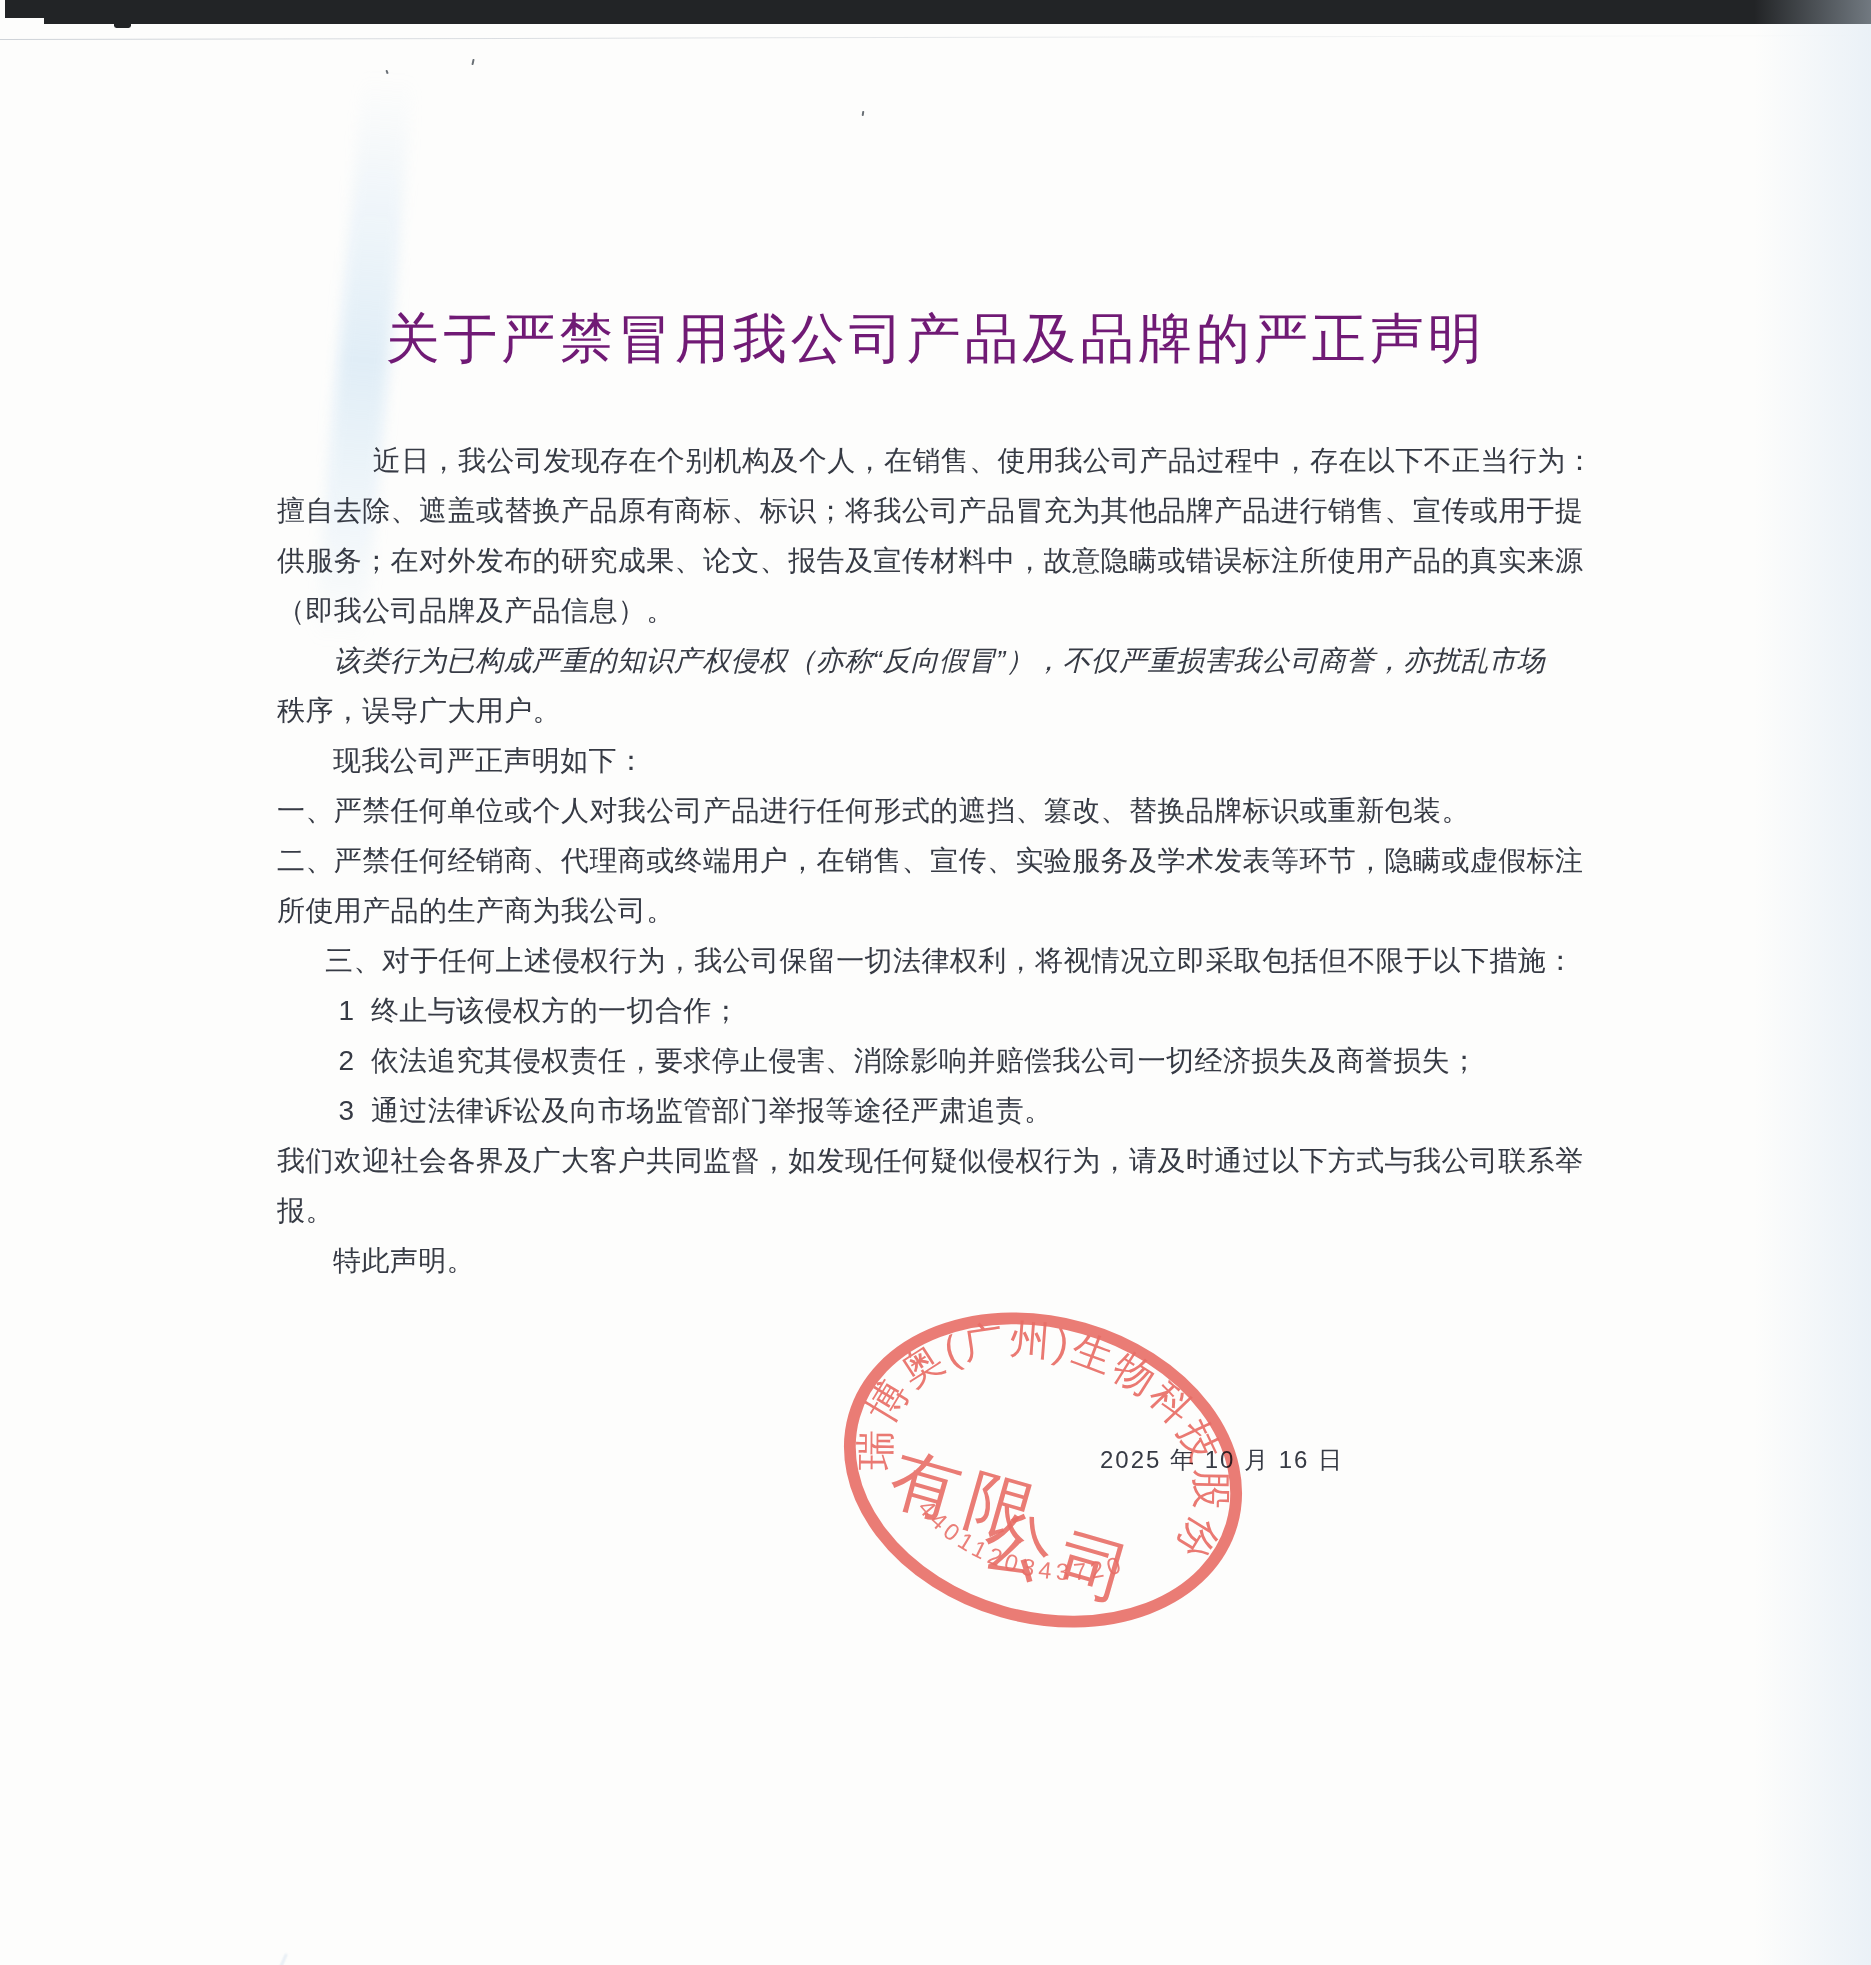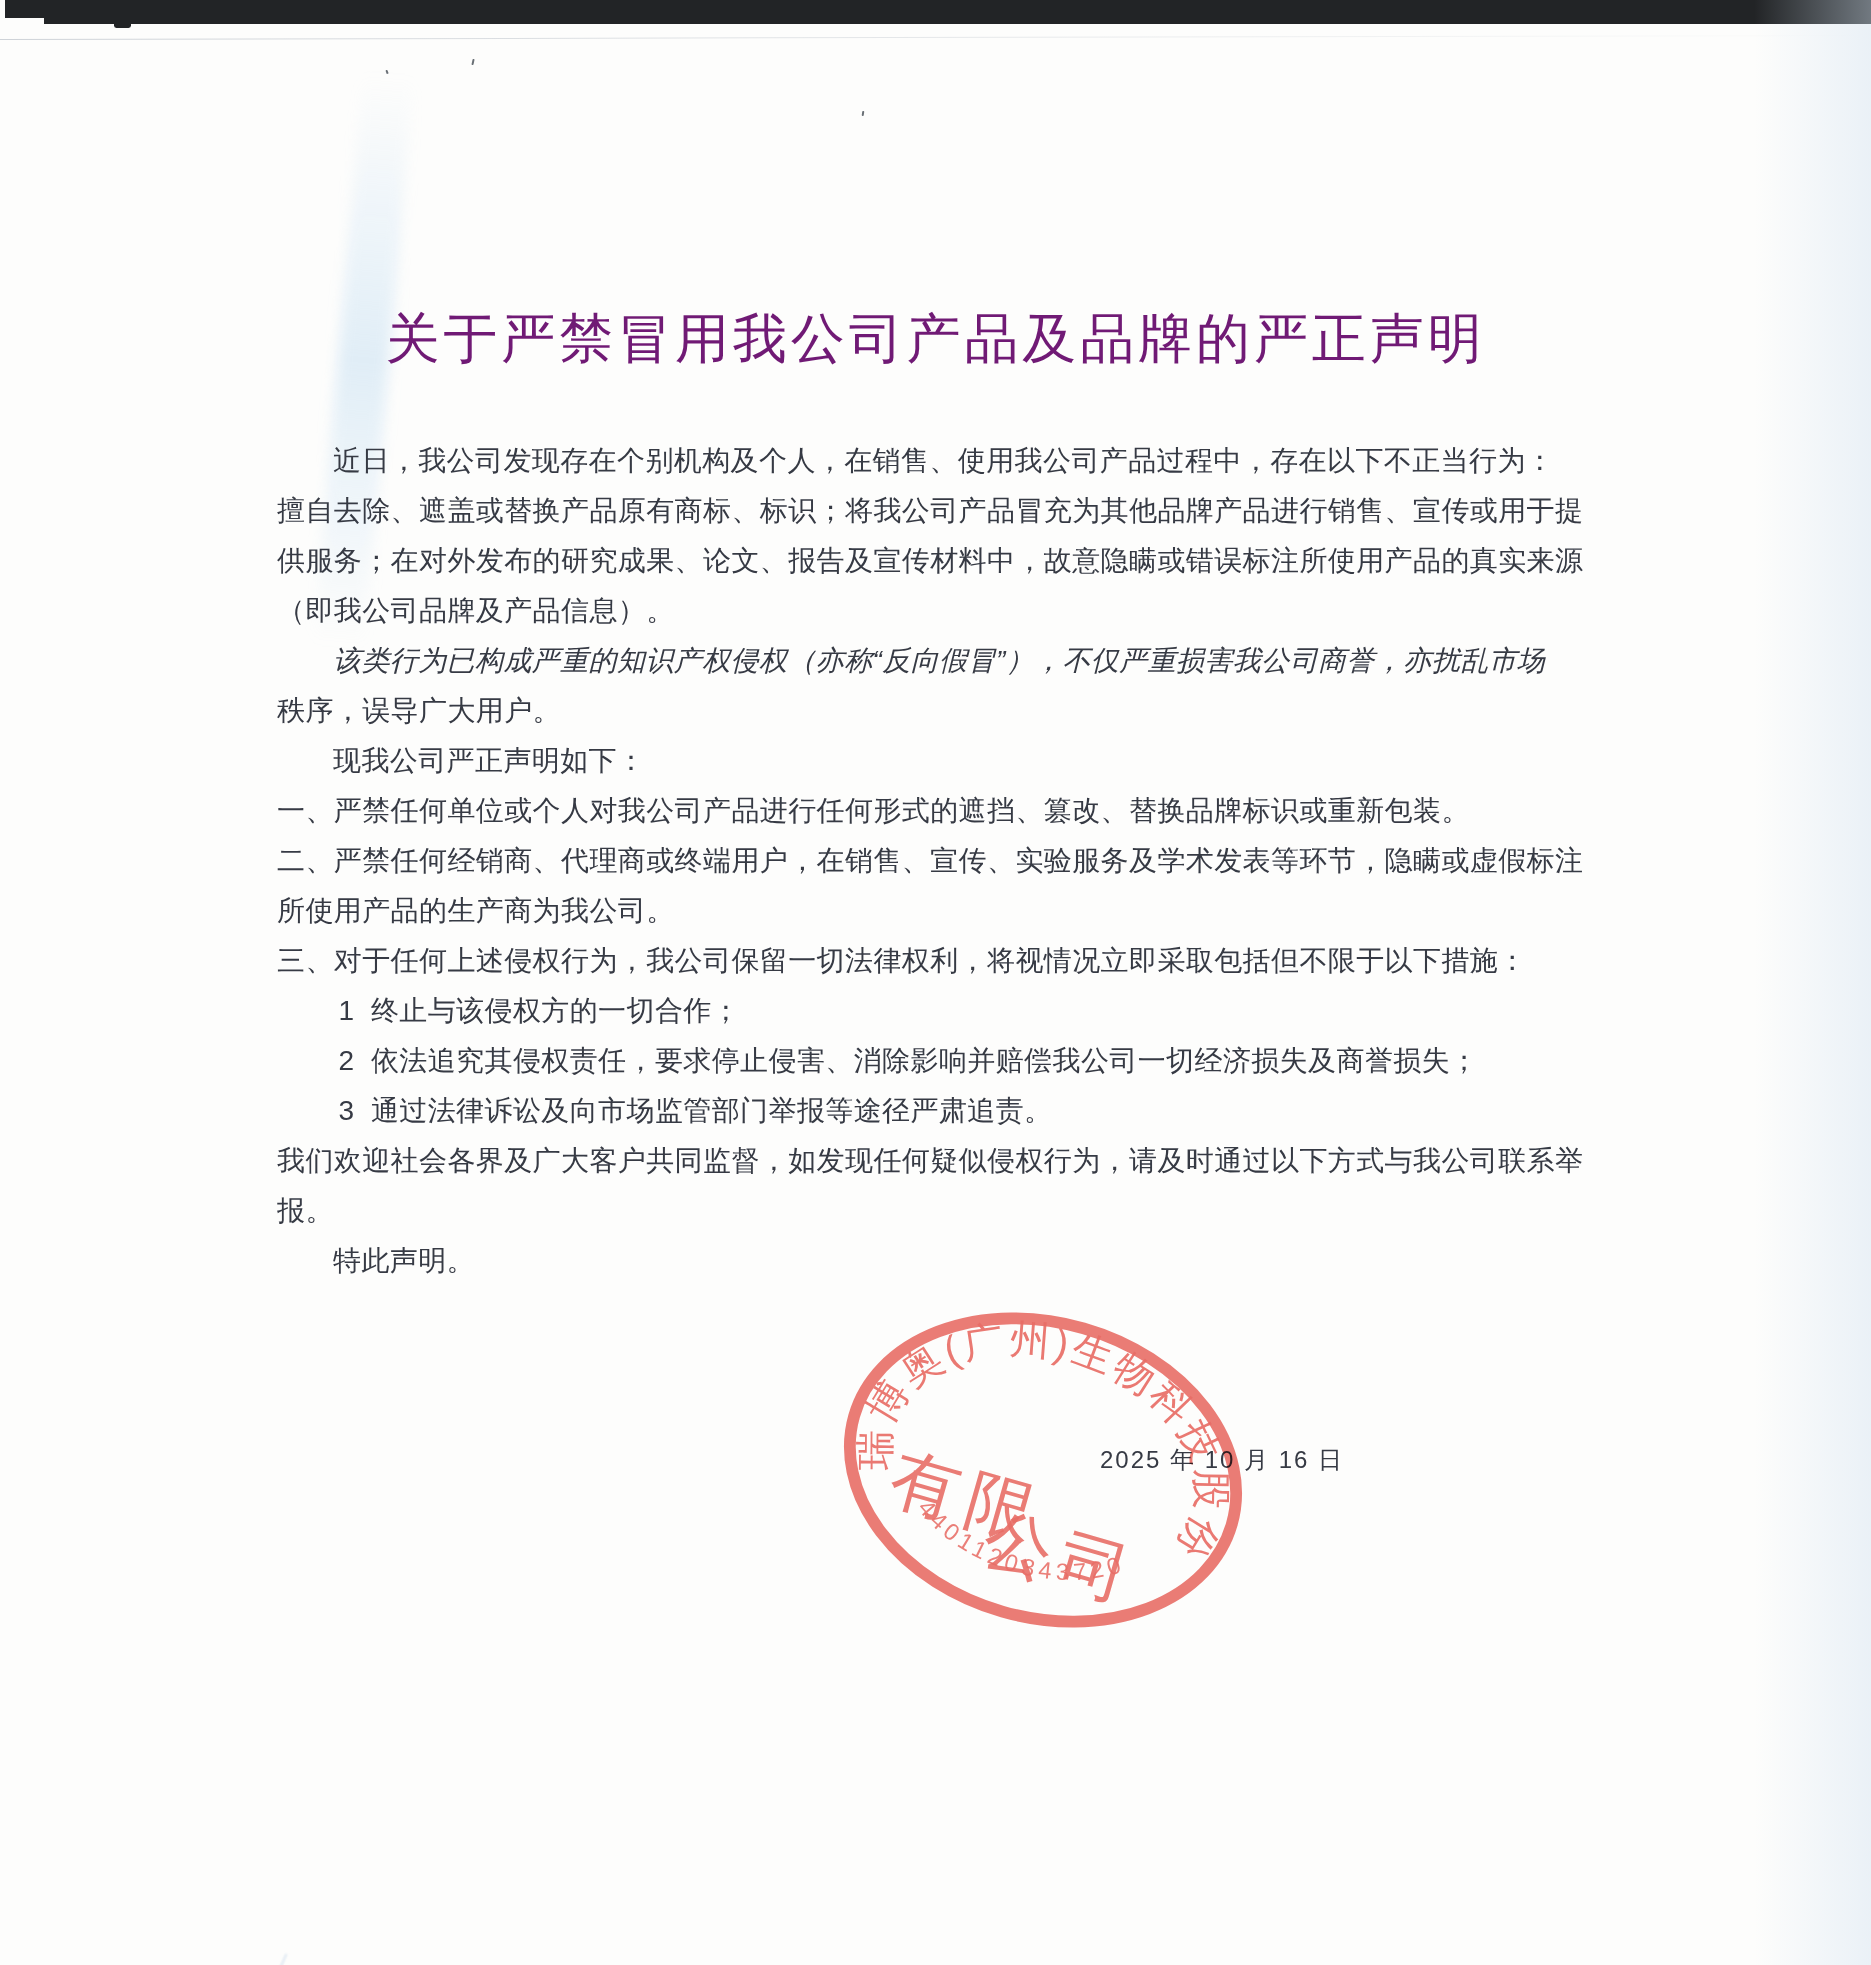--- a/index.html
+++ b/index.html
@@ -96,31 +96,31 @@
   <div class="smudge-top"></div>
   <div class="smudge-diag"></div>
   <div class="edge-band"></div>
   <div class="speck speck1"></div>
   <div class="speck speck2"></div>
   <div class="speck speck3"></div>
 
   <h1 class="title">关于严禁冒用我公司产品及品牌的严正声明</h1>
 
   <div class="body-lines" id="bodyLines">
-      <div class="body-line" style="text-indent: 2em;">近日，我公司发现存在个别机构及个人，在销售、使用我公司产品过程中，存在以下不正当行为：</div>
+      <div class="body-line" style="text-indent: 2em; text-align: right;">近日，我公司发现存在个别机构及个人，在销售、使用我公司产品过程中，存在以下不正当行为：</div>
       <div class="body-line" style="text-indent: 0em;">擅自去除、遮盖或替换产品原有商标、标识；将我公司产品冒充为其他品牌产品进行销售、宣传或用于提</div>
       <div class="body-line" style="text-indent: 0em;">供服务；在对外发布的研究成果、论文、报告及宣传材料中，故意隐瞒或错误标注所使用产品的真实来源</div>
       <div class="body-line" style="text-indent: 0em;">（即我公司品牌及产品信息）。</div>
       <div class="body-line" style="text-indent: 2em; font-style: italic;">该类行为已构成严重的知识产权侵权（亦称“反向假冒”），不仅严重损害我公司商誉，亦扰乱市场</div>
       <div class="body-line" style="text-indent: 0em;">秩序，误导广大用户。</div>
       <div class="body-line" style="text-indent: 2em;">现我公司严正声明如下：</div>
       <div class="body-line" style="text-indent: 0em;">一、严禁任何单位或个人对我公司产品进行任何形式的遮挡、篡改、替换品牌标识或重新包装。</div>
       <div class="body-line" style="text-indent: 0em;">二、严禁任何经销商、代理商或终端用户，在销售、宣传、实验服务及学术发表等环节，隐瞒或虚假标注</div>
       <div class="body-line" style="text-indent: 0em;">所使用产品的生产商为我公司。</div>
-      <div class="body-line" style="text-indent: 0em;">三、对于任何上述侵权行为，我公司保留一切法律权利，将视情况立即采取包括但不限于以下措施：</div>
+      <div class="body-line" style="text-indent: 0em; margin-left: 48px;">三、对于任何上述侵权行为，我公司保留一切法律权利，将视情况立即采取包括但不限于以下措施：</div>
       <div class="body-line" style="text-indent: 2.2em;">1  终止与该侵权方的一切合作；</div>
       <div class="body-line" style="text-indent: 2.2em;">2  依法追究其侵权责任，要求停止侵害、消除影响并赔偿我公司一切经济损失及商誉损失；</div>
       <div class="body-line" style="text-indent: 2.2em;">3  通过法律诉讼及向市场监管部门举报等途径严肃追责。</div>
       <div class="body-line" style="text-indent: 0em;">我们欢迎社会各界及广大客户共同监督，如发现任何疑似侵权行为，请及时通过以下方式与我公司联系举</div>
       <div class="body-line" style="text-indent: 0em;">报。</div>
       <div class="body-line" style="text-indent: 2em;">特此声明。</div>
     </div>
 
   <div class="sig-date">2025 年 10 月 16 日</div>
 

